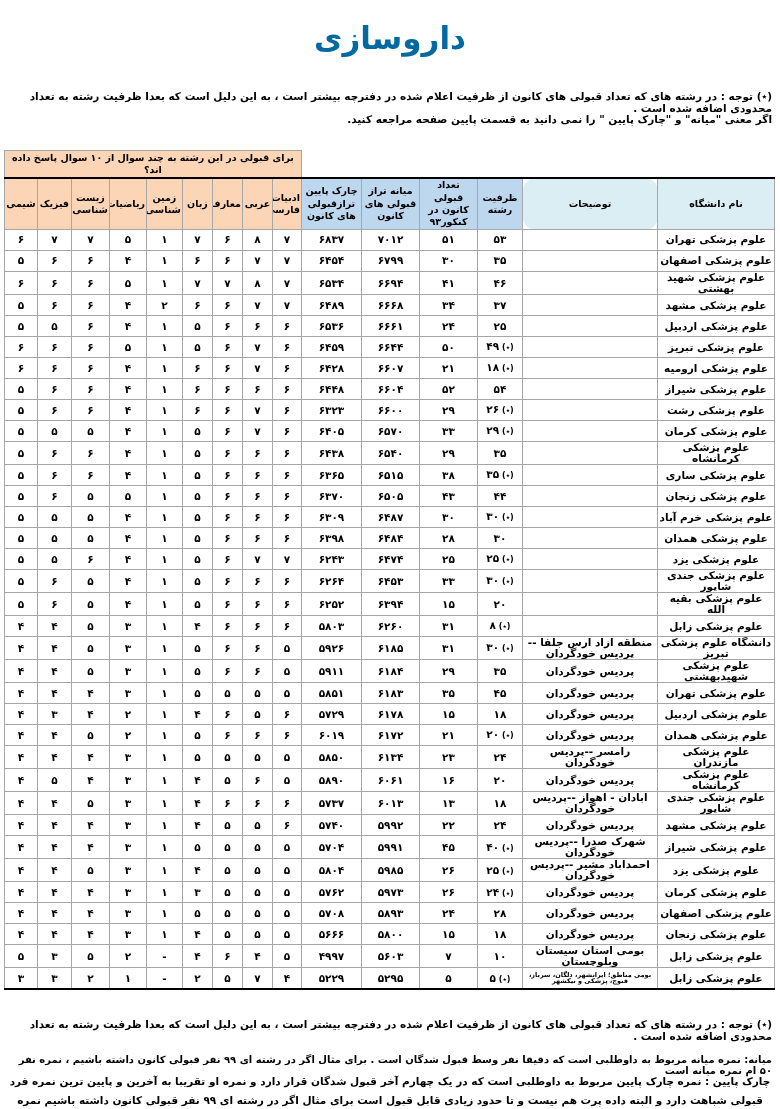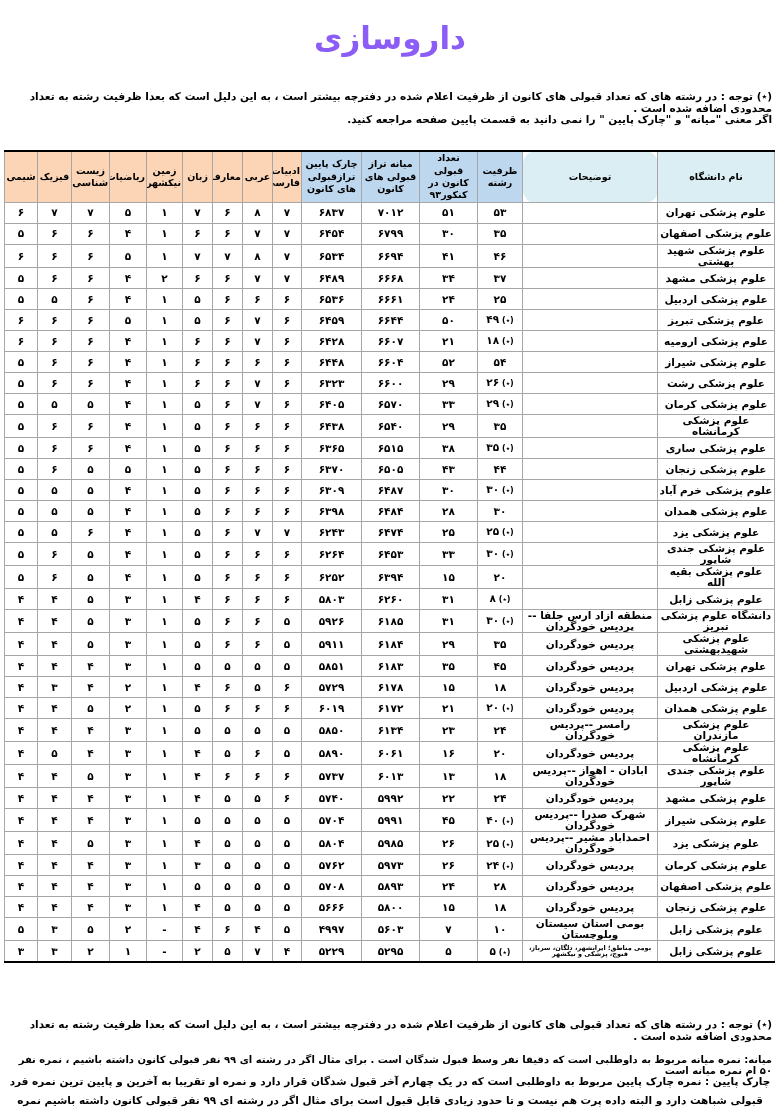--- a/index.html
+++ b/index.html
@@ -2,21 +2,21 @@
 <html lang="fa" dir="rtl"><head>
 <meta charset="utf-8">
 <style>
   html,body{margin:0;padding:0;}
   body{
     width:780px;height:1109px;background:#ffffff;position:relative;
     font-family:"DejaVu Sans",sans-serif;color:#000;direction:rtl;overflow:hidden;
   }
   .page-title{
     position:absolute;top:20px;left:0;width:100%;text-align:center;
-    font-size:31px;font-weight:bold;color:#8b5cf6;
+    font-size:31px;font-weight:bold;color:#0369a1;
   }
   .top-note{position:absolute;right:8px;left:8px;text-align:right;font-size:10.5px;font-weight:bold;}
   .top-note-1{top:90px;}
   .top-note-2{top:113px;}
   table.adm{
     position:absolute;top:150px;right:5px;width:770px;
     border-collapse:collapse;table-layout:fixed;direction:rtl;
   }
   .adm th,.adm td{
     border:1px solid #a6a6a6;padding:0 1px;text-align:center;vertical-align:middle;
@@ -66,32 +66,36 @@
       <col style="width:30px">
       <col style="width:30px">
     <col style="width:30px">
       <col style="width:36px">
       <col style="width:37px">
     <col style="width:38px">
       <col style="width:34px">
       <col style="width:33px">
   </colgroup>
   <thead>
+    <tr>
+      <td class="ph" colspan="6"></td>
+      <th class="banner" colspan="9">برای قبولی در این رشته به چند سوال از ۱۰ سوال پاسخ داده اند؟</th>
+    </tr>
     <tr class="hdr2">
       <th class="cyan uni">نام دانشگاه</th>
       <th class="cyan notes">توضیحات</th>
       <th class="blue">ظرفیت رشته</th>
       <th class="blue">تعداد قبولی کانون در کنکور۹۳</th>
       <th class="blue">میانه تراز قبولی های کانون</th>
       <th class="blue q1col">چارک پایین ترازقبولی های کانون</th>
       <th class="peach">ادبیات فارسی</th>
       <th class="peach">عربی</th>
       <th class="peach">معارف</th>
       <th class="peach">زبان</th>
-      <th class="peach">زمین نیکشهر</th>
+      <th class="peach">زمین شناسی</th>
       <th class="peach">ریاضیات</th>
       <th class="peach">زیست شناسی</th>
       <th class="peach">فیزیک</th>
       <th class="peach shimi">شیمی</th>
     </tr>
   </thead>
   <tbody>
       <tr>
         <td class="uni">علوم پزشکی تهران</td>
         <td class="notes"></td>

